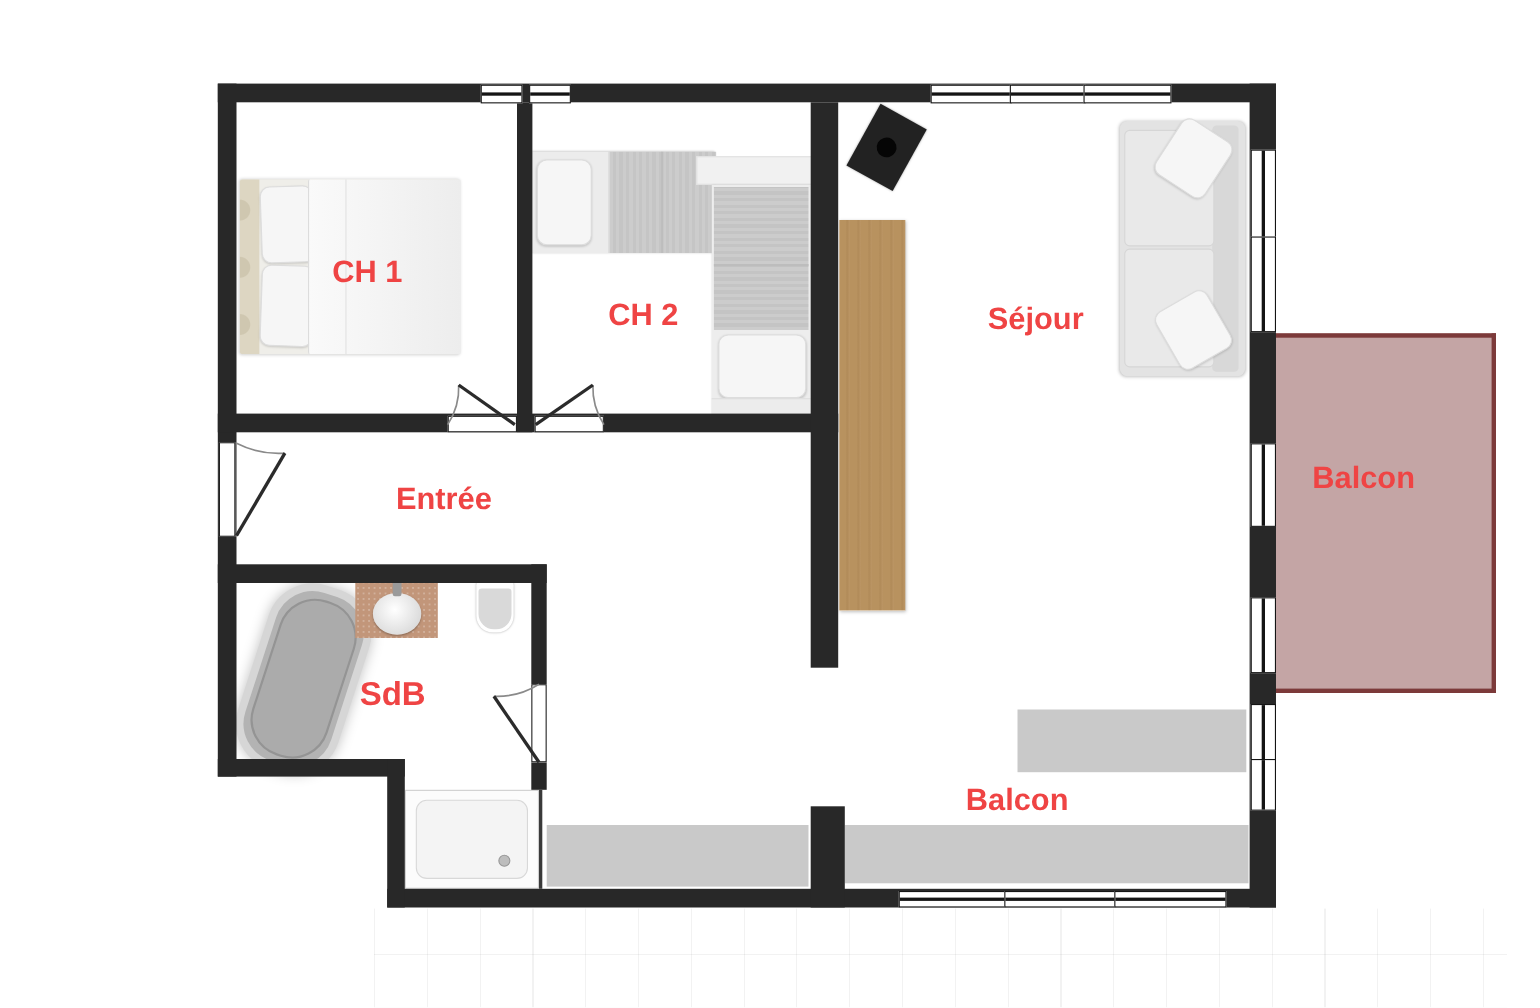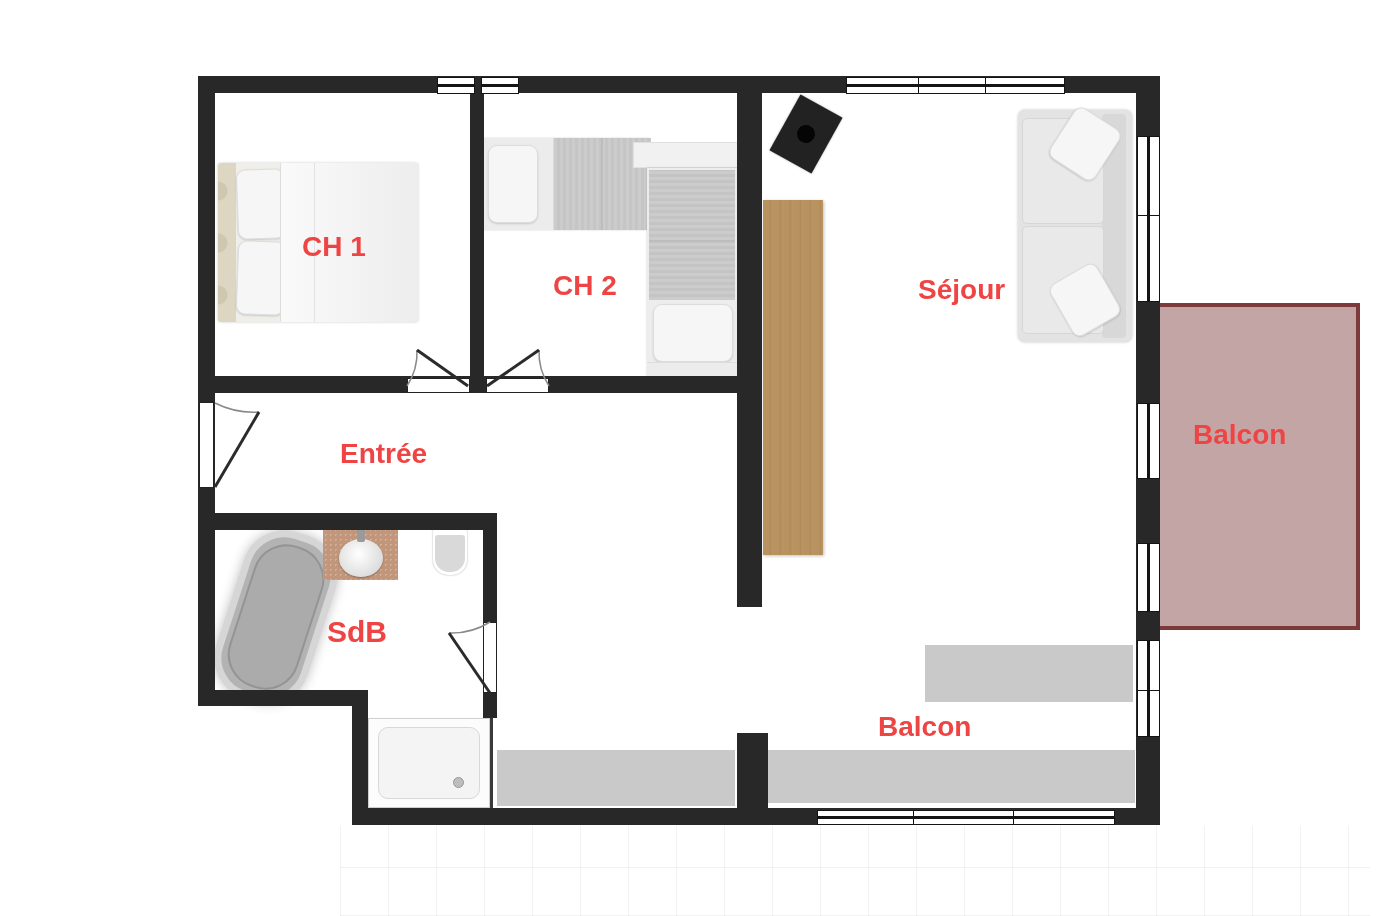--- a/index.html
+++ b/index.html
@@ -155,19 +155,19 @@
 
     <path d="M 215 403 A 85 85 0 0 0 259 412" fill="none" stroke="#8a8a8a" stroke-width="1.5"></path>
     <line x1="215" y1="487" x2="259" y2="412" stroke="#2b2b2b" stroke-width="3"></line>
 
     <path d="M 490 622 A 72 72 0 0 1 449 633" fill="none" stroke="#8a8a8a" stroke-width="1.5"></path>
     <line x1="490" y1="693" x2="449" y2="633" stroke="#2b2b2b" stroke-width="3"></line>
   </svg>
 
   <div class="lbl" style="left:302px;top:231px;">CH 1</div>
   <div class="lbl" style="left:553px;top:233px;margin-top:37px;">CH 2</div>
-  <div class="lbl" style="left:918px;top:274px;">Séjour</div>
-  <div class="lbl" style="left:340px;top:438px;">Entrée</div>
+  <div class="lbl" style="left:898px;top:274px;">Séjour</div>
+  <div class="lbl" style="left:360px;top:438px;">Entrée</div>
   <div class="lbl" style="left:327px;top:615px;font-size:30px;">SdB</div>
   <div class="lbl" style="left:878px;top:711px;">Balcon</div>
   <div class="lbl" style="left:1193px;top:419px;">Balcon</div>
 
 </div>
 
 </body></html>

